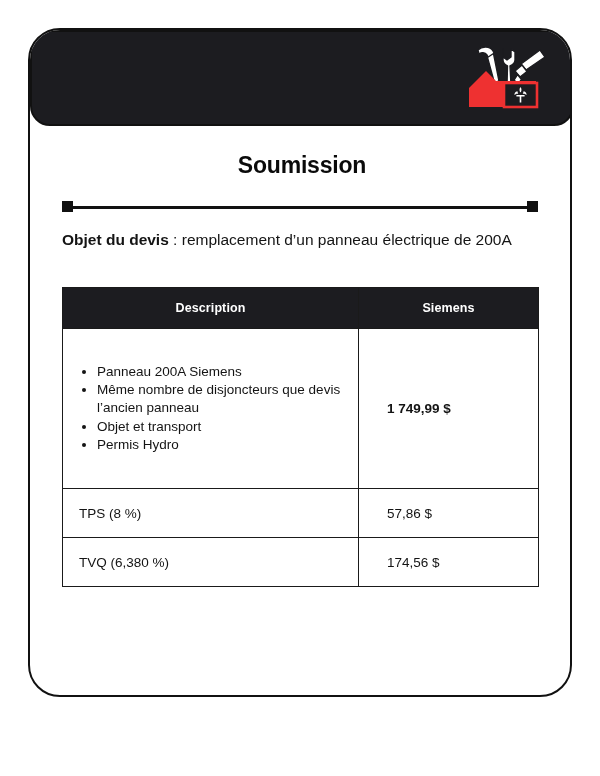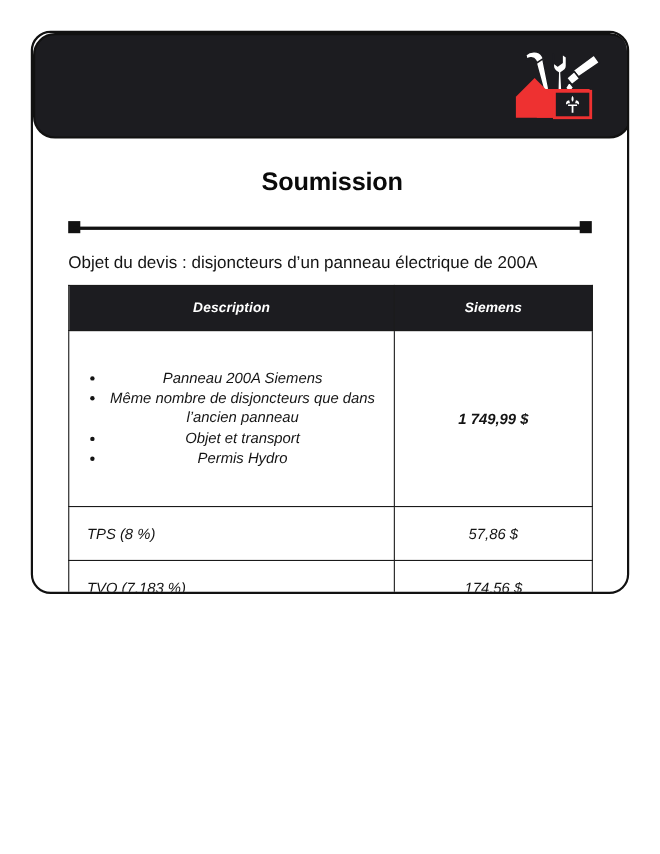--- a/index.html
+++ b/index.html
@@ -21,25 +21,25 @@
     overflow: hidden;
     background: #ffffff;
   }
 
   
   .quote-card {
     position: absolute;
     left: 28px;
     top: 28px;
     width: 544px;
-    height: 512px;
+    height: 669px;
     box-sizing: border-box;
     background: #ffffff;
     border: 2.5px solid #111111;
-    border-radius: 18px;
+    border-radius: 32px;
     overflow: hidden;
   }
 
   
   .card-header {
     position: absolute;
     left: 0px;
     top: 0px;
     width: 544px;
     height: 96px;
@@ -108,30 +108,29 @@
 
   
   .subject {
     margin: 16px 0 0 0;
     width: 452px;
     font-size: 15.5px;
     line-height: 1.42;
     color: #141414;
     font-family: "Liberation Sans", sans-serif;
   }
-  .subject .subject-label { font-weight: normal; }
+  .subject .subject-label { font-weight: bold; }
 
   
   .quote-table {
-    margin-top: 8px;
+    margin-top: 36px;
     width: 476px;
     border-collapse: collapse;
     table-layout: fixed;
     font-family: "Liberation Sans", sans-serif;
-    font-style: italic;
   }
   .quote-table th,
   .quote-table td {
     border: 1.4px solid #1a1a1a;
     box-sizing: border-box;
   }
   .quote-table thead th {
     background: #1c1c20;
     color: #ffffff;
     font-size: 12.5px;
@@ -143,45 +142,44 @@
   .col-desc   { width: 296px; }
   .col-amount { width: 180px; }
 
   td.cell-desc {
     padding: 14px 14px 14px 16px;
     font-size: 13.5px;
     color: #141414;
     vertical-align: middle;
   }
   td.cell-amount {
-    padding: 14px 16px;
+    padding: 14px 28px;
     font-size: 13.5px;
     color: #141414;
-    text-align: center;
+    text-align: left;
     vertical-align: middle;
     white-space: nowrap;
   }
   td.cell-amount.strong { font-weight: bold; }
   td.cell-desc.strong   { font-weight: bold; }
 
   .items-row td { height: 160px; }
   .total-row td { height: 49px; }
 
   ul.item-list {
     margin: 0;
     padding-left: 18px;
     list-style: disc;
   }
   ul.item-list li {
     font-size: 13.5px;
     line-height: 1.36;
     color: #141414;
     margin: 0;
     padding: 0;
-    text-align: center;
   }
 </style>
 </head>
 <body>
 
 <div class="page">
 
   <div class="quote-card">
 
     <div class="card-header">
@@ -224,55 +222,55 @@
 
       <h1 class="doc-title">Soumission</h1>
 
       <div class="rule">
         <span class="cap left"></span>
         <span class="bar"></span>
         <span class="cap right"></span>
       </div>
 
       <p class="subject">
-        <span class="subject-label">Objet du devis</span><span> : </span><span>disjoncteurs d’un panneau électrique de 200A</span>
+        <span class="subject-label">Objet du devis</span><span> : </span><span>remplacement d’un panneau électrique de 200A</span>
       </p>
 
       <table class="quote-table">
         <colgroup>
           <col class="col-desc">
           <col class="col-amount">
         </colgroup>
         <thead>
           <tr>
             <th>Description</th>
             <th>Siemens</th>
           </tr>
         </thead>
         <tbody>
           <tr class="items-row">
             <td class="cell-desc">
               <ul class="item-list">
                 <li>Panneau 200A Siemens</li>
-                <li>Même nombre de disjoncteurs que dans l’ancien panneau</li>
+                <li>Même nombre de disjoncteurs que devis l’ancien panneau</li>
                 <li>Objet et transport</li>
                 <li>Permis Hydro</li>
               </ul>
             </td>
             <td class="cell-amount strong">1 749,99 $</td>
           </tr>
 
 
           <tr class="total-row">
             <td class="cell-desc">TPS (8 %)</td>
             <td class="cell-amount">57,86 $</td>
           </tr>
 
           <tr class="total-row">
-            <td class="cell-desc">TVQ (7,183 %)</td>
+            <td class="cell-desc">TVQ (6,380 %)</td>
             <td class="cell-amount">174,56 $</td>
           </tr>
 
         </tbody>
       </table>
 
     </div>
   </div>
 </div>
 

